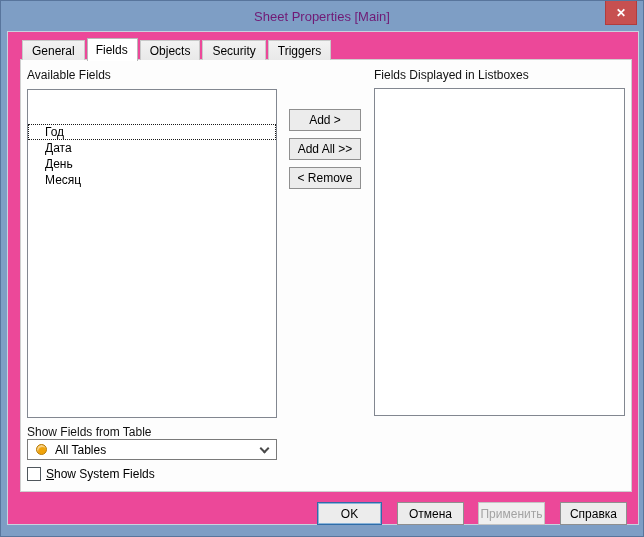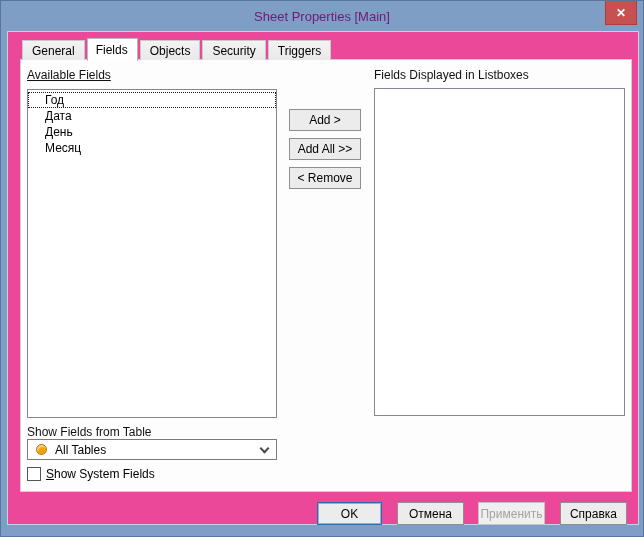--- a/index.html
+++ b/index.html
@@ -54,21 +54,21 @@
 
   
   .listbox {
     position:absolute; background:#fff; border:1px solid #828790;
     overflow:hidden; padding-top:2px;
   }
   .lb-item {
     height:16px; line-height:15px; padding-left:16px;
     border:1px dotted transparent; cursor:default;
   }
-  .lb-item.focused { border-color:#1a1a1a; }
+  .lb-item.focused { border-color:#1a1a1a;margin-top:32px; }
 
   
   .btn {
     position:absolute; background:#ececec; border:1px solid #8f8f8f;
     display:flex; align-items:center; justify-content:center;
     font-size:12px; color:#000; cursor:default;
   }
   .btn.default {
     border:1px solid #2f6da8; box-shadow:inset 0 0 0 1px #8ab4da;
   }
@@ -127,21 +127,21 @@
       <div class="tab">
           <span>Security</span>
         </div>
       <div class="tab">
           <span>Triggers</span>
         </div>
     </div>
 
     <div class="page">
 
-      <span class="grp-label" style="left:6px; top:8px;text-decoration:underline;">Available Fields</span>
+      <span class="grp-label" style="left:6px; top:8px;">Available Fields</span>
 
       <div class="listbox" style="left:6px; top:29px; width:250px; height:329px;">
         <div class="lb-item focused">Год</div>
         <div class="lb-item">Дата</div>
         <div class="lb-item">День</div>
         <div class="lb-item">Месяц</div>
       </div>
 
       <div class="btn" style="left:268px; top:49px; width:72px; height:22px;">
         <span>Add &gt;</span>

